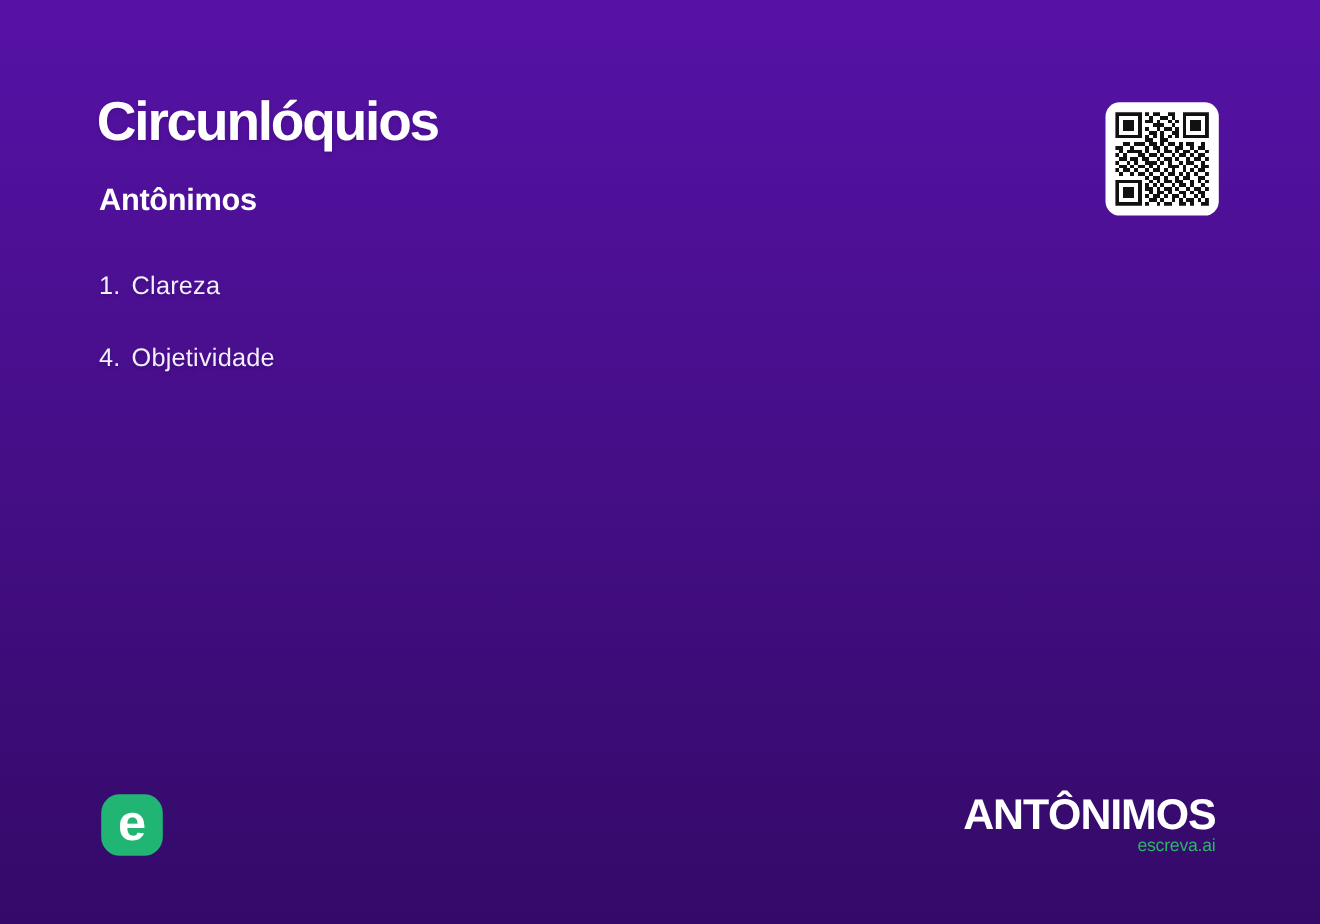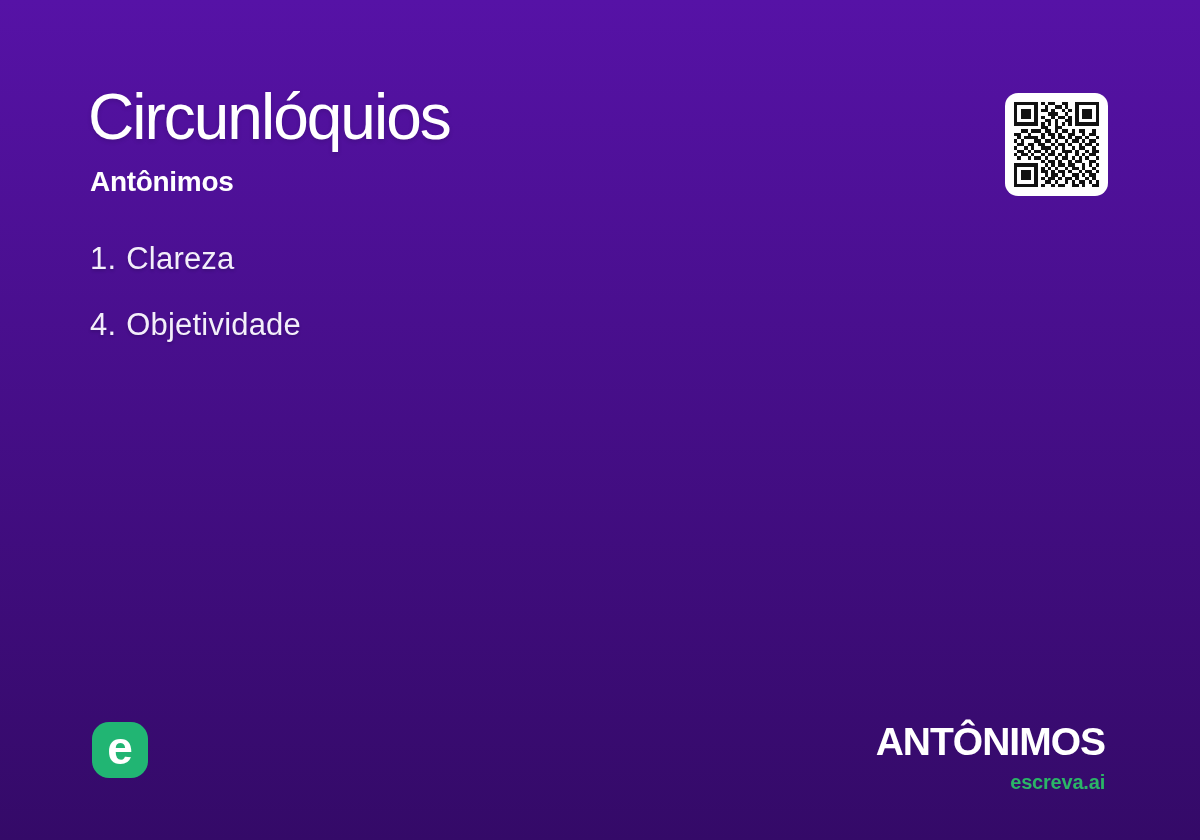--- a/index.html
+++ b/index.html
@@ -17,42 +17,42 @@
     overflow: hidden;
   }
   .poster {
     position: relative;
     width: 1200px; height: 840px;
     background: linear-gradient(180deg, var(--bg-top) 0%, var(--bg-bottom) 100%);
   }
   .title {
     position: absolute;
     left: 88px; top: 84px;
-    font-size: 64px;
-    font-weight: 400;
+    font-size: 50px;
+    font-weight: 700;
     letter-spacing: -2px;
     color: var(--text-white);
     line-height: 1.05;
     text-shadow: 0 2px 4px rgba(20, 0, 50, 0.18);
   }
   .subtitle {
     position: absolute;
     left: 90px; top: 166px;
     font-size: 28px;
     font-weight: 700;
     color: var(--text-white);
     letter-spacing: -0.3px;
   }
   .list {
     position: absolute;
     left: 90px; top: 226px;
     list-style: none;
   }
   .list-item {
-    font-size: 31px;
+    font-size: 23px;
     font-weight: 400;
     color: #f3effa;
     line-height: 66px;
     letter-spacing: 0.2px;
     text-shadow: 0 2px 3px rgba(20, 0, 50, 0.22);
   }
   .list-item .num { margin-right: 10px; }
   .qr-card {
     position: absolute;
     left: 1005px; top: 93px;
@@ -91,25 +91,25 @@
     text-align: right;
   }
   .brand-name {
     font-size: 39px;
     font-weight: 800;
     letter-spacing: -1px;
     color: var(--text-white);
     line-height: 1;
   }
   .brand-domain {
-    font-size: 20px;
-    font-weight: 700;
+    font-size: 16px;
+    font-weight: 400;
     color: var(--brand-green);
     line-height: 1;
-    margin-top: 11px;
+    margin-top: 1px;
     letter-spacing: -0.2px;
   }
 </style>
 </head>
 <body>
 
 <div class="poster">
 
   <h1 class="title">Circunlóquios</h1>
 

